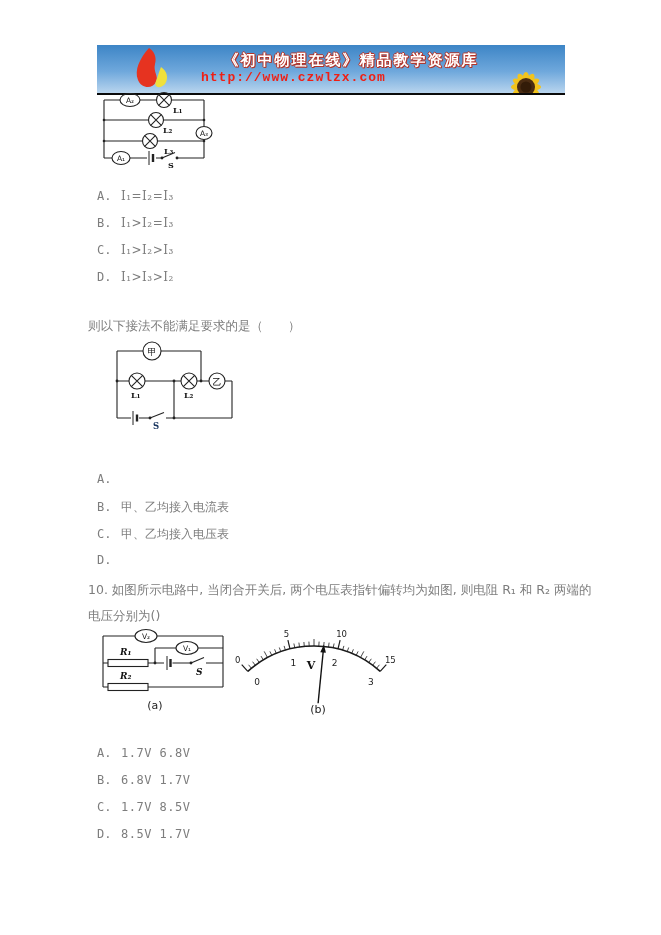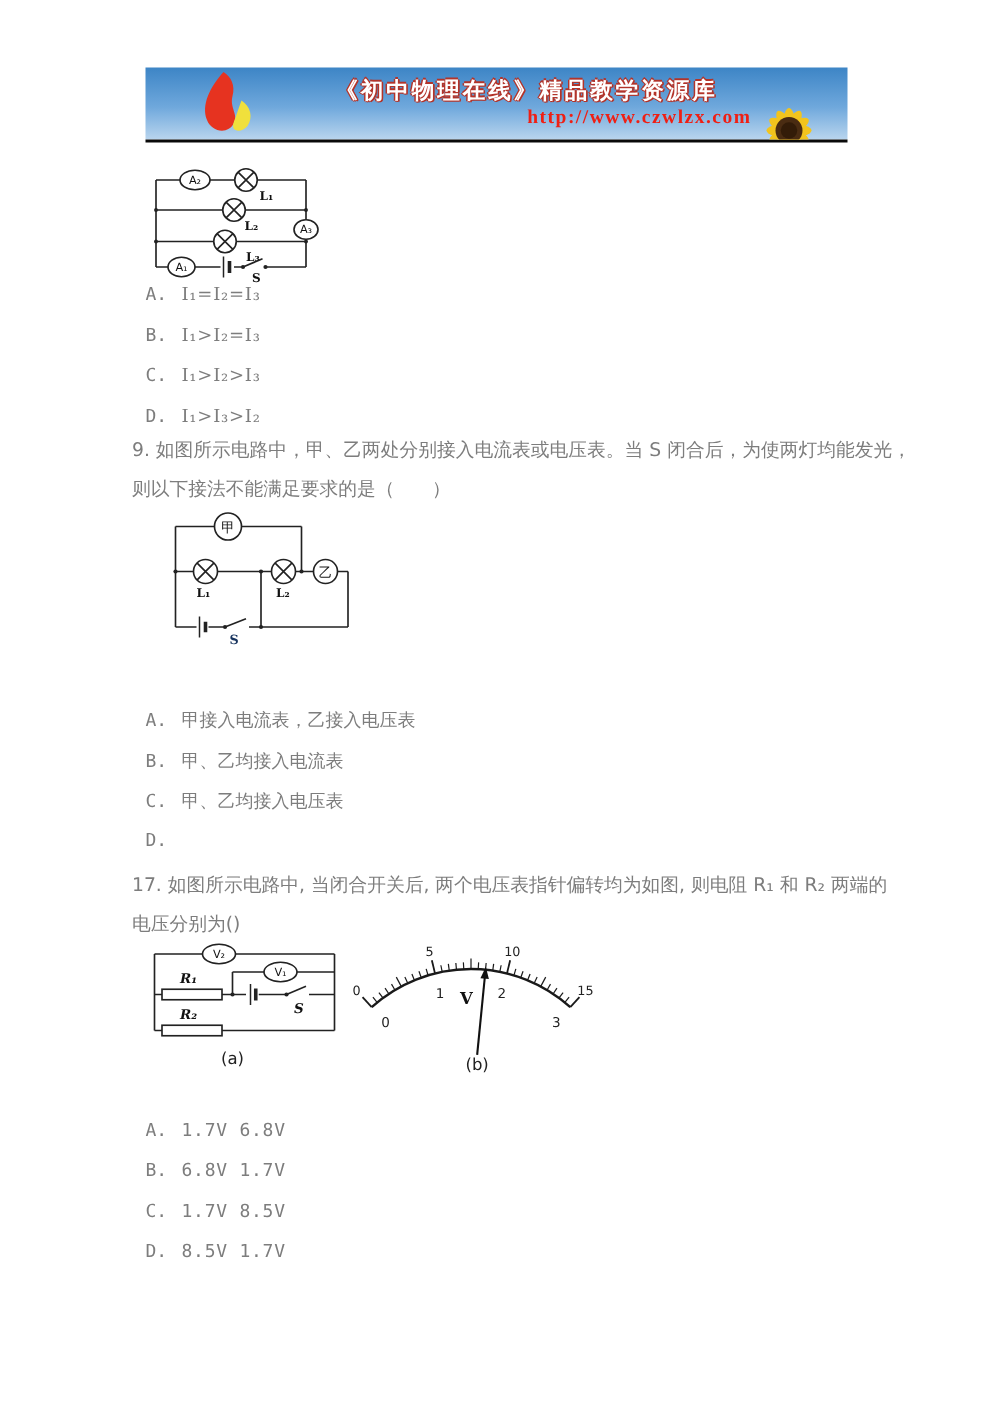--- a/index.html
+++ b/index.html
@@ -5,23 +5,23 @@
   html,body{margin:0;padding:0;background:#fff;}
   .page{position:relative;width:661px;height:935px;background:#ffffff;overflow:hidden;
         font-family:"DejaVu Sans","Liberation Sans",sans-serif;}
   
   .banner{position:absolute;left:97px;top:45px;width:468px;height:48px;
           background:linear-gradient(180deg,#3d85c6 0%,#6fa8dc 55%,#b9d5ee 100%);
           border-bottom:2px solid #0a0a0a;overflow:hidden;}
   .banner-title{position:absolute;left:104px;top:6px;width:300px;text-align:center;
           font-size:15px;font-weight:bold;color:#ffffff;letter-spacing:2px;
           text-shadow:1px 0 #b3342a,-1px 0 #b3342a,0 1px #b3342a,0 -1px #b3342a,1px 1px #b3342a;}
-  .banner-url{position:absolute;left:104px;top:25px;width:300px;text-align:right;
+  .banner-url{position:absolute;left:104px;top:25px;width:300px;text-align:left;
           font-size:13px;font-weight:bold;color:#ef1f14;letter-spacing:1px;
-          font-family:Liberation Serif, serif;}
+          font-family:Liberation Mono, monospace;}
   .logo{position:absolute;left:22px;top:2px;}
   .sunflower{position:absolute;right:10px;top:16px;}
   
   .qline{position:absolute;left:88px;white-space:nowrap;font-size:12.5px;color:#7d7d7d;}
   
   .opt{position:absolute;left:97px;display:flex;align-items:baseline;
        font-size:12px;color:#7d7d7d;white-space:nowrap;}
   .opt .ol{font-family:"DejaVu Sans Mono","Liberation Mono",monospace;width:24px;}
   .ival{font-family:"DejaVu Serif","Liberation Serif",serif;letter-spacing:.5px;}
   .cnval{font-family:"DejaVu Sans","Liberation Sans",sans-serif;}
@@ -60,21 +60,21 @@
             <ellipse rx="15" ry="4.6" transform="rotate(90)"></ellipse>
           <ellipse rx="15" ry="4.6" transform="rotate(120)"></ellipse>
             <ellipse rx="15" ry="4.6" transform="rotate(150)"></ellipse>
         </g>
         <circle r="9" fill="#4a2c12"></circle>
           <circle r="5.5" fill="#331c08"></circle>
       </g>
     </svg>
   </div>
 
-  <div class="fig" style="left:100px;top:108px;">
+  <div class="fig" style="left:100px;top:88px;">
     <svg width="112" height="84" viewBox="0 0 112 84">
 
       <path class="cw" d="M4 12 V70"></path>
       <path class="cw" d="M104 12 V38 M104 52 V70"></path>
 
       <path class="cw" d="M4 12 H20 M40 12 H56 M72 12 H104"></path>
       <ellipse class="cw" cx="30" cy="12" rx="10" ry="6.5"></ellipse>
       <text class="cmeter" x="30" y="14.5" text-anchor="middle">A₂</text>
       <circle class="cw" cx="64" cy="12" r="7.5"></circle>
       <path class="cw" d="M58.7 6.7 L69.3 17.3 M69.3 6.7 L58.7 17.3"></path>
@@ -120,21 +120,20 @@
   </div>
   <div class="opt" style="top:243px">
     <span class="ol">C.</span>
     <span class="ival">I₁&gt;I₂&gt;I₃</span>
   </div>
   <div class="opt" style="top:270px">
     <span class="ol">D.</span>
     <span class="ival">I₁&gt;I₃&gt;I₂</span>
   </div>
 
-  <div class="qline" style="top:292px">9. 如图所示电路中，甲、乙两处分别接入电流表或电压表。当 S 闭合后，为使两灯均能发光，</div>
   <div class="qline" style="top:318px">则以下接法不能满足要求的是（　　）</div>
 
   <div class="fig" style="left:104px;top:336px;">
     <svg width="150" height="96" viewBox="0 0 150 96">
 
       <path class="cw" d="M13 15 V82"></path>
       <path class="cw" d="M97 15 V45"></path>
       <path class="cw" d="M128 45 V82"></path>
 
       <path class="cw" d="M13 15 H39 M57 15 H97"></path>
@@ -162,35 +161,34 @@
 
       <circle class="cjd" cx="13" cy="45" r="1.4"></circle>
         <circle class="cjd" cx="70" cy="45" r="1.4"></circle>
       <circle class="cjd" cx="70" cy="82" r="1.4"></circle>
         <circle class="cjd" cx="97" cy="45" r="1.4"></circle>
     </svg>
   </div>
 
   <div class="opt" style="top:472px">
     <span class="ol">A.</span>
-    <span class="cnval">甲接入电流表，乙接入电压表</span>
   </div>
   <div class="opt" style="top:499px">
     <span class="ol">B.</span>
     <span class="cnval">甲、乙均接入电流表</span>
   </div>
   <div class="opt" style="top:526px">
     <span class="ol">C.</span>
     <span class="cnval">甲、乙均接入电压表</span>
   </div>
   <div class="opt" style="top:553px">
     <span class="ol">D.</span>
   </div>
 
-  <div class="qline" style="top:582px">17. 如图所示电路中, 当闭合开关后, 两个电压表指针偏转均为如图, 则电阻 R₁ 和 R₂ 两端的</div>
+  <div class="qline" style="top:582px">10. 如图所示电路中, 当闭合开关后, 两个电压表指针偏转均为如图, 则电阻 R₁ 和 R₂ 两端的</div>
   <div class="qline" style="top:608px">电压分别为()</div>
 
   <div class="fig" style="left:98px;top:627px;">
     <svg width="135" height="92" viewBox="0 0 135 92">
 
       <path class="cw" d="M5 9 V60 M125 9 V60"></path>
 
       <path class="cw" d="M5 9 H37 M59 9 H125"></path>
       <ellipse class="cw" cx="48" cy="9" rx="11" ry="6.5"></ellipse>
       <text class="cmeter" x="48" y="11.5" text-anchor="middle">V₂</text>

